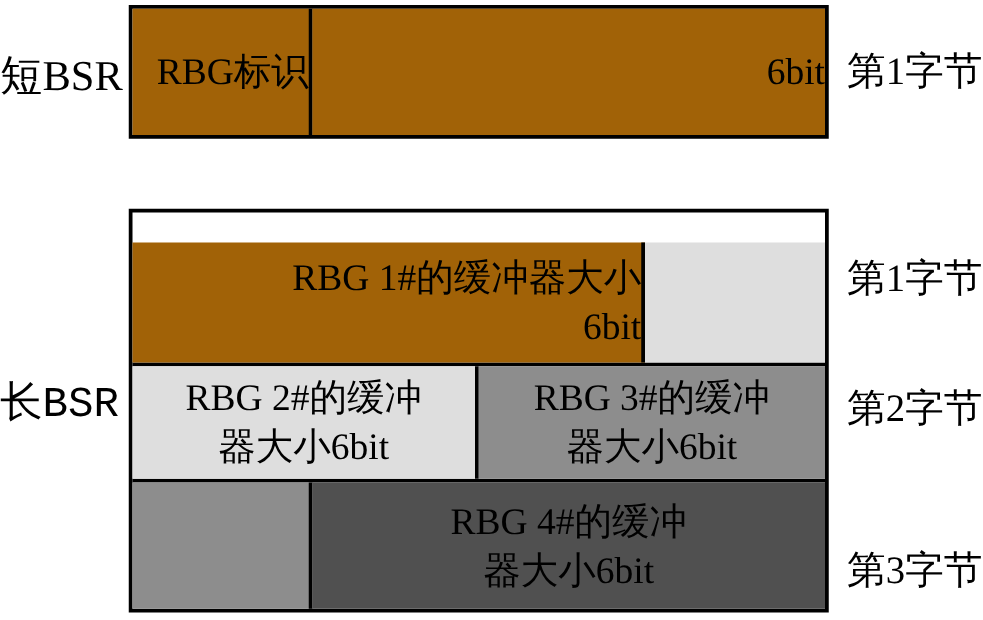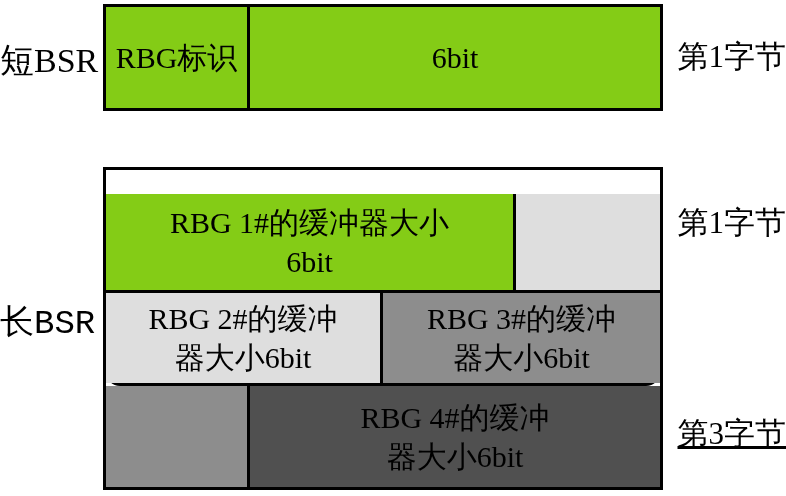--- a/index.html
+++ b/index.html
@@ -56,35 +56,35 @@
     display: flex;
     flex-direction: column;
   }
   .lrow {
     display: flex;
     box-sizing: border-box;
     width: 100%;
   }
   .lrow.bordered { border-bottom: 3px solid #000000; }
   .row1 { height: 107px; margin-top: 24px; }
-  .row2 { height: 101px; border-radius: 14px; }
+  .row2 { height: 101px; }
   .row3 { height: 109px; }
   .cell {
     box-sizing: border-box;
     display: flex;
     flex-direction: column;
     align-items: center;
     justify-content: center;
     font-size: 30px;
     line-height: 39px;
     text-align: center;
   }
   .cell.divider { border-right: 3px solid #000000; }
   .flex1 { flex: 1 1 auto; }
-  .c-white { background: #84cc16; }
+  .c-white { background: #a16207; align-items: flex-end; }
   .c-light { background: #dedede; }
   .c-mid   { background: #8d8d8d; }
   .c-dark  { background: #505050; }
   .w144 { width: 144px; flex: 0 0 144px; }
   .w277 { width: 277px; flex: 0 0 277px; }
   .w410 { width: 410px; flex: 0 0 410px; }
   .line { white-space: nowrap; }
 </style>
 </head>
 <body>
@@ -136,16 +136,17 @@
       <div class="cell c-dark flex1">
         <div class="line">RBG 4#的缓冲</div>
         <div class="line">器大小6bit</div>
       </div>
     </div>
 
   </div>
 
   <div class="byte-label" style="top:223px;">第1字节</div>
 
+  <div class="byte-label" style="top:327px;">第2字节</div>
 
-  <div class="byte-label" style="top:434px;text-decoration:underline;">第3字节</div>
+  <div class="byte-label" style="top:456px;">第3字节</div>
 
 </div>
 
 </body></html>

